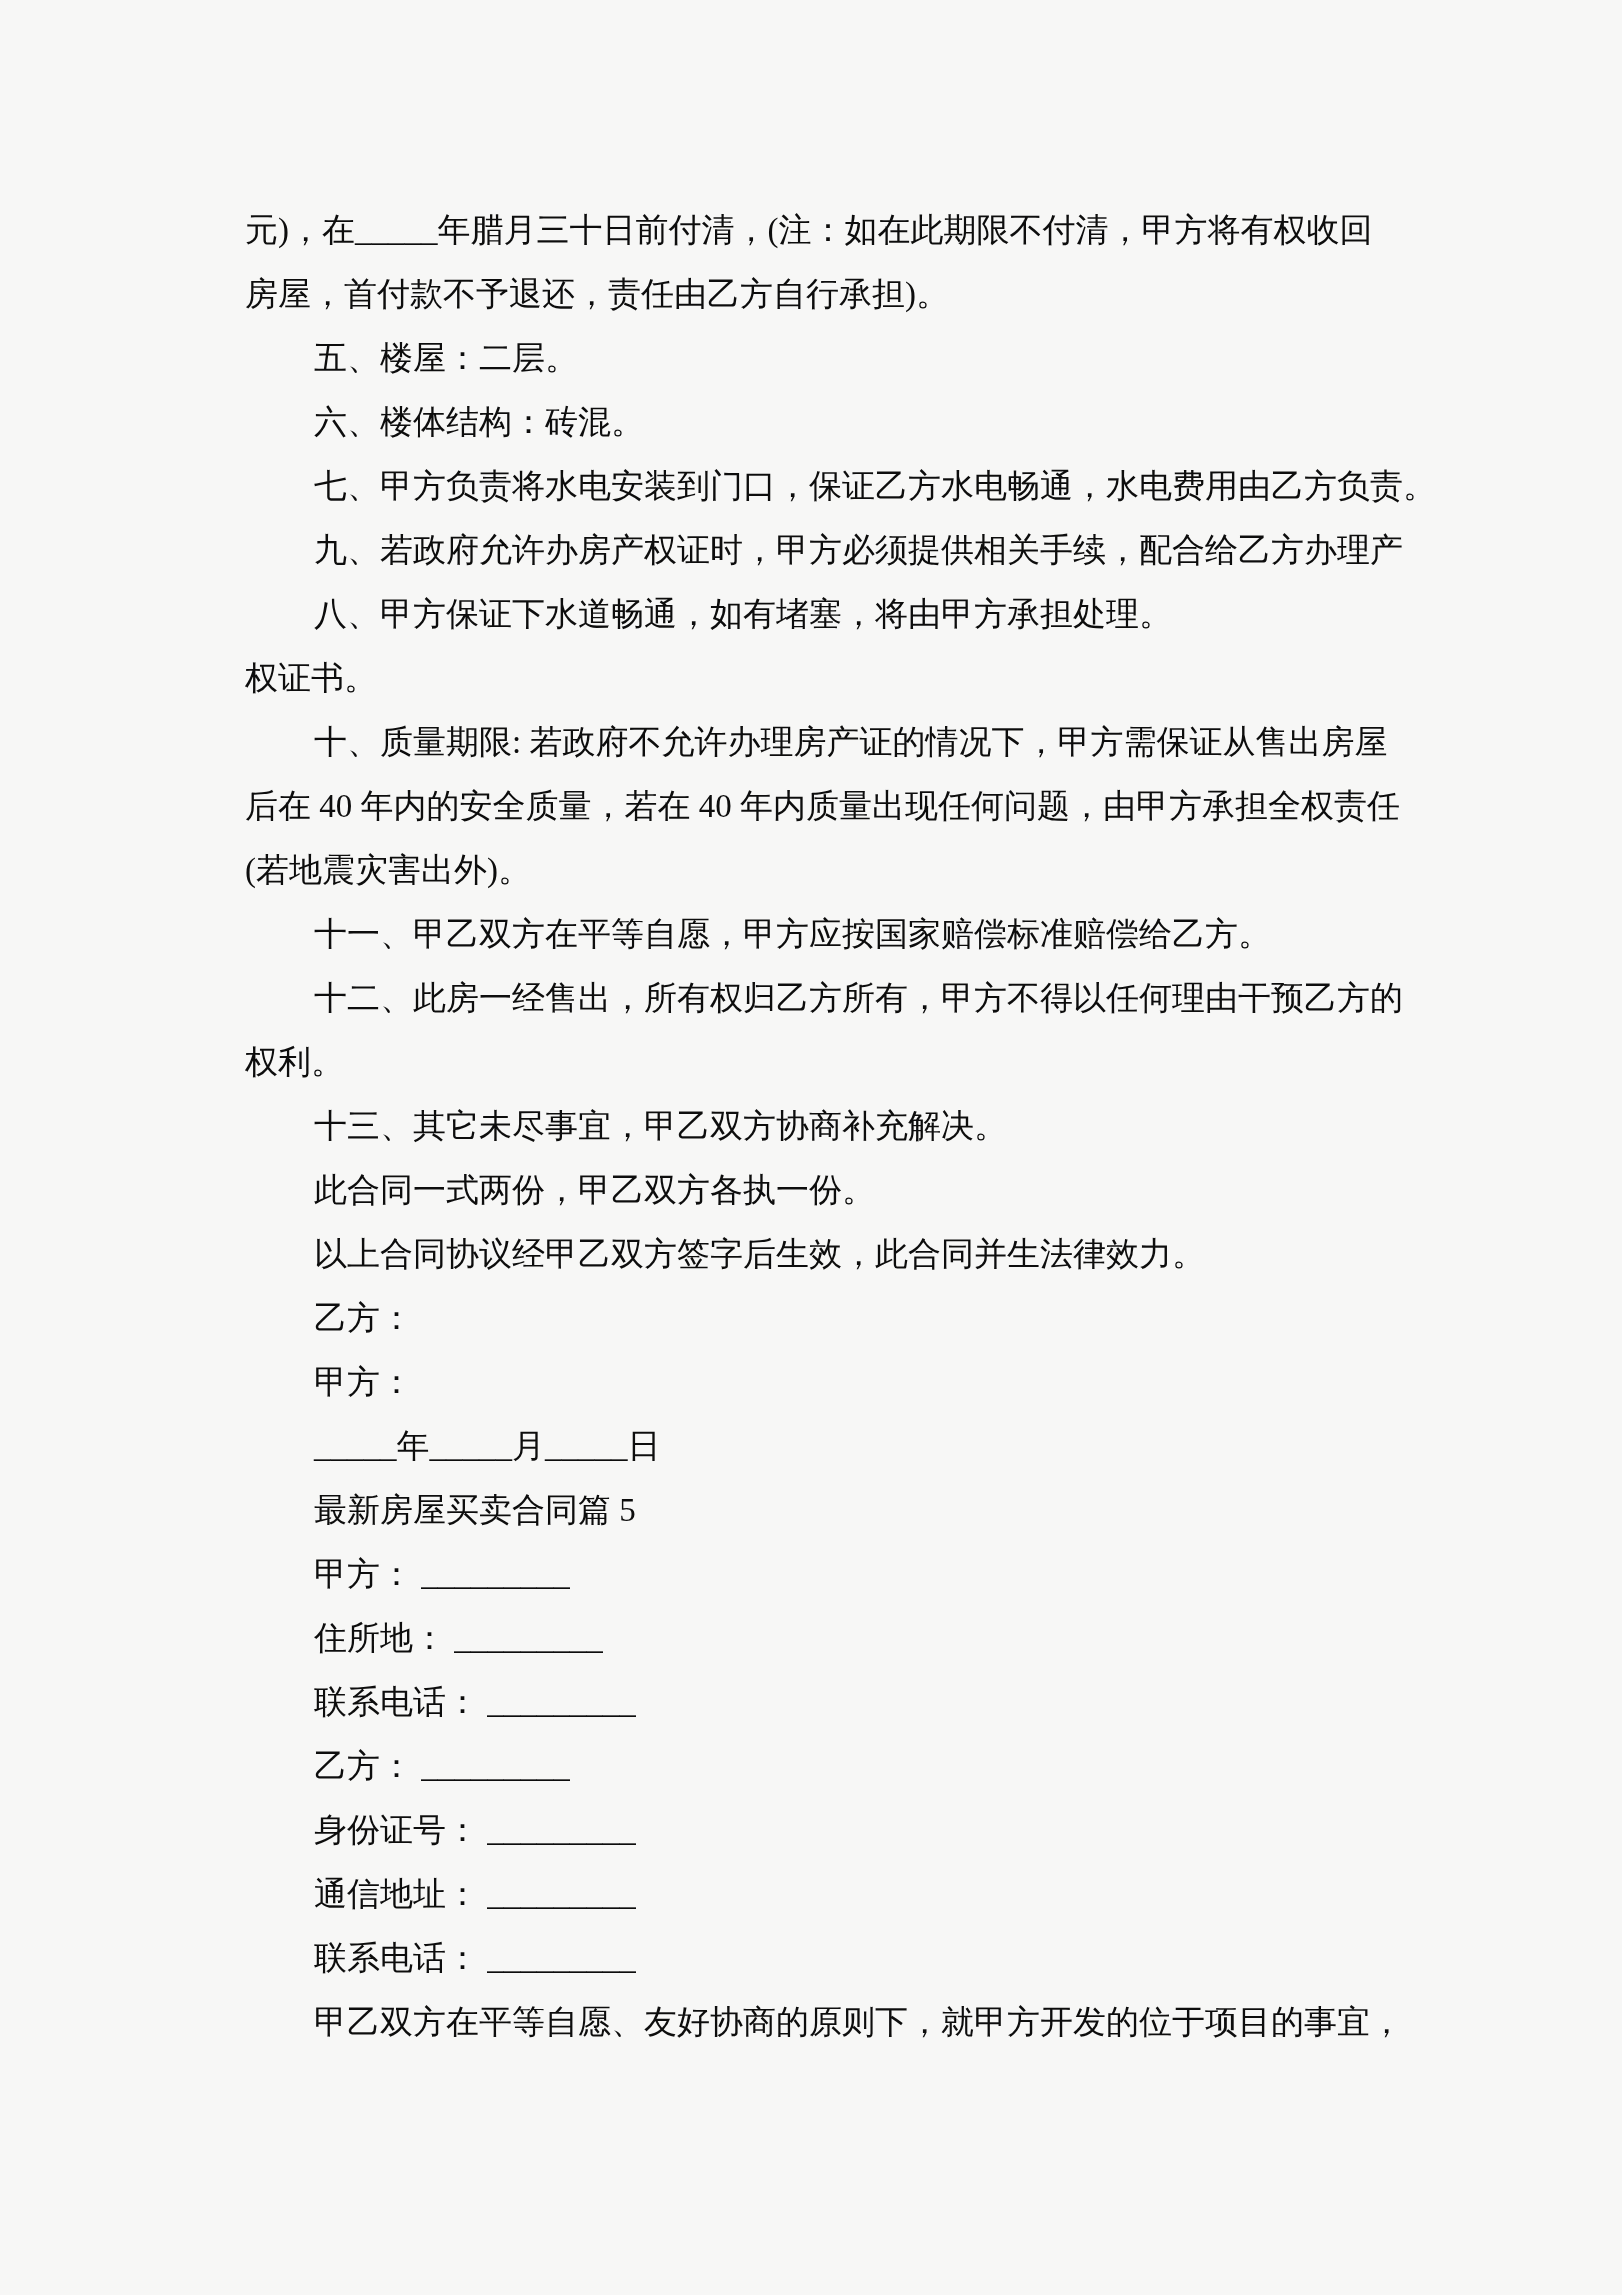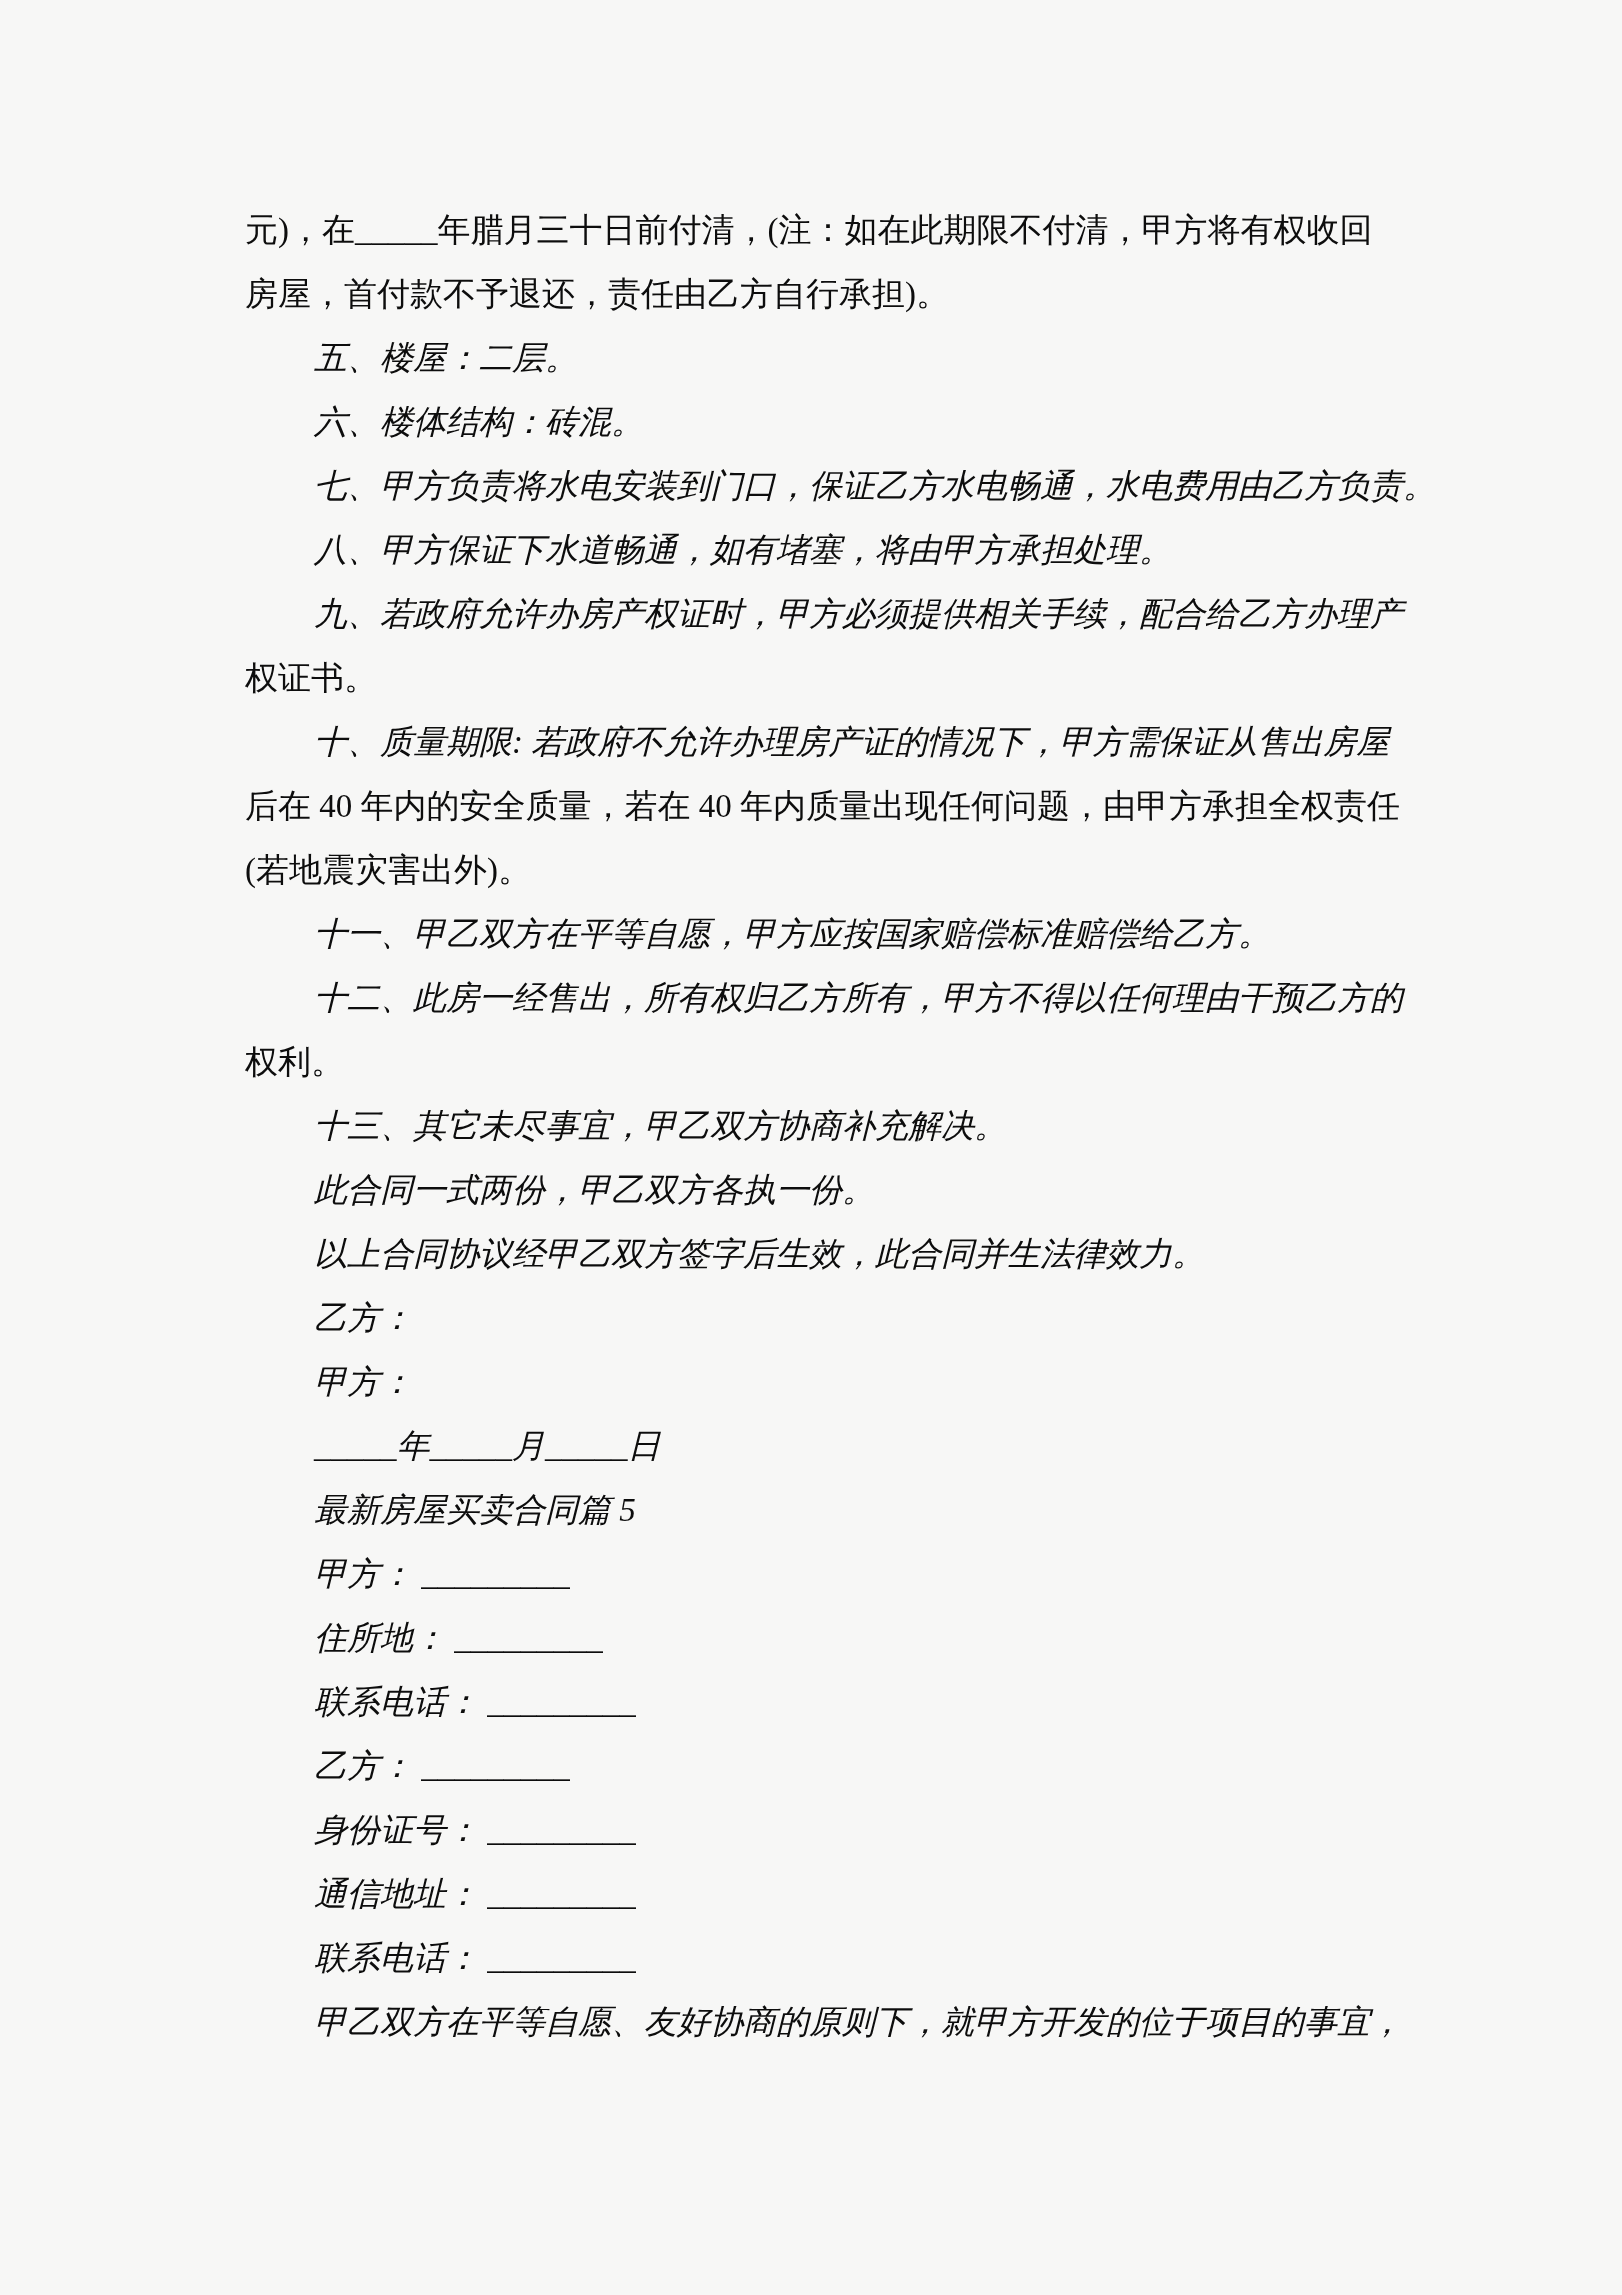--- a/index.html
+++ b/index.html
@@ -28,35 +28,34 @@
   }
   .line {
     height: 64px;
     line-height: 64px;
     font-size: 33px;
     white-space: nowrap;
     font-weight: normal;
   }
   .line.indent {
     text-indent: 69px;
-    font-style: italic;
   }
 </style>
 </head>
 <body style="background: rgb(247, 247, 246);">
 
 <div class="page" style="background: rgb(247, 247, 246); color: rgb(13, 13, 13);">
   <div class="text-block">
       <div class="line">元)，在_____年腊月三十日前付清，(注：如在此期限不付清，甲方将有权收回</div>
       <div class="line">房屋，首付款不予退还，责任由乙方自行承担)。</div>
       <div class="line indent">五、楼屋：二层。</div>
       <div class="line indent">六、楼体结构：砖混。</div>
       <div class="line indent">七、甲方负责将水电安装到门口，保证乙方水电畅通，水电费用由乙方负责。</div>
+      <div class="line indent">九、若政府允许办房产权证时，甲方必须提供相关手续，配合给乙方办理产</div>
       <div class="line indent">八、甲方保证下水道畅通，如有堵塞，将由甲方承担处理。</div>
-      <div class="line indent">九、若政府允许办房产权证时，甲方必须提供相关手续，配合给乙方办理产</div>
       <div class="line">权证书。</div>
       <div class="line indent">十、质量期限: 若政府不允许办理房产证的情况下，甲方需保证从售出房屋</div>
       <div class="line">后在 40 年内的安全质量，若在 40 年内质量出现任何问题，由甲方承担全权责任</div>
       <div class="line">(若地震灾害出外)。</div>
       <div class="line indent">十一、甲乙双方在平等自愿，甲方应按国家赔偿标准赔偿给乙方。</div>
       <div class="line indent">十二、此房一经售出，所有权归乙方所有，甲方不得以任何理由干预乙方的</div>
       <div class="line">权利。</div>
       <div class="line indent">十三、其它未尽事宜，甲乙双方协商补充解决。</div>
       <div class="line indent">此合同一式两份，甲乙双方各执一份。</div>
       <div class="line indent">以上合同协议经甲乙双方签字后生效，此合同并生法律效力。</div>

